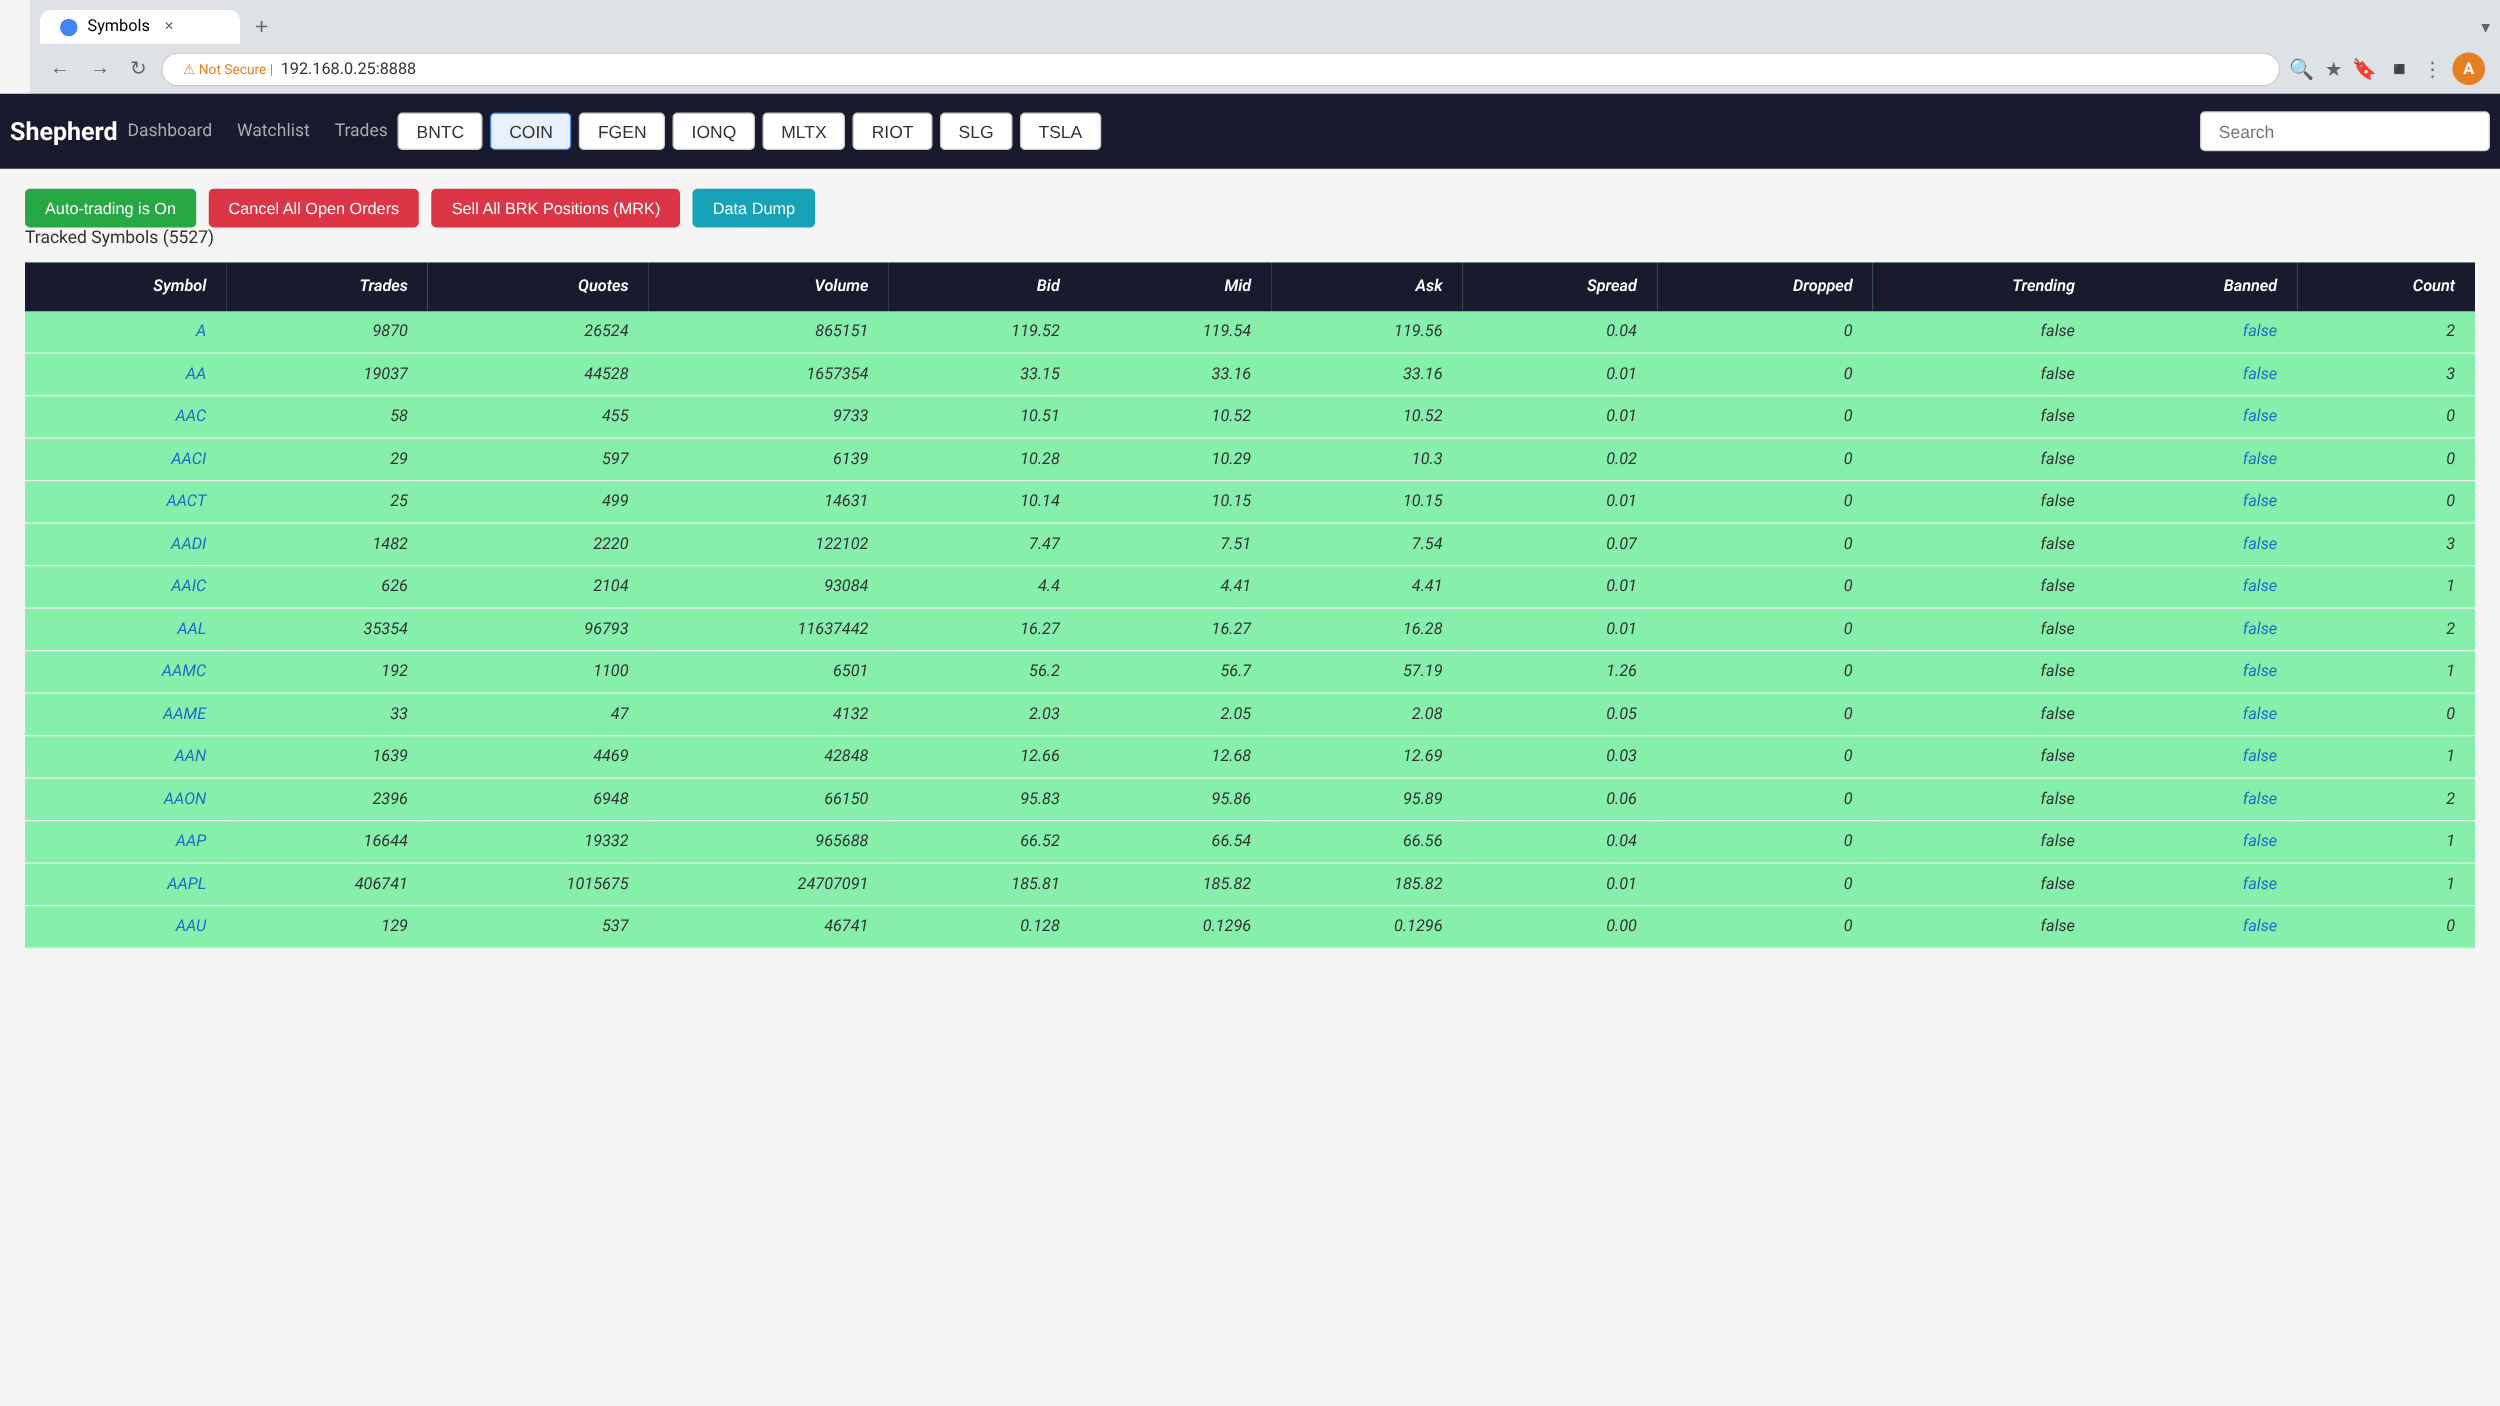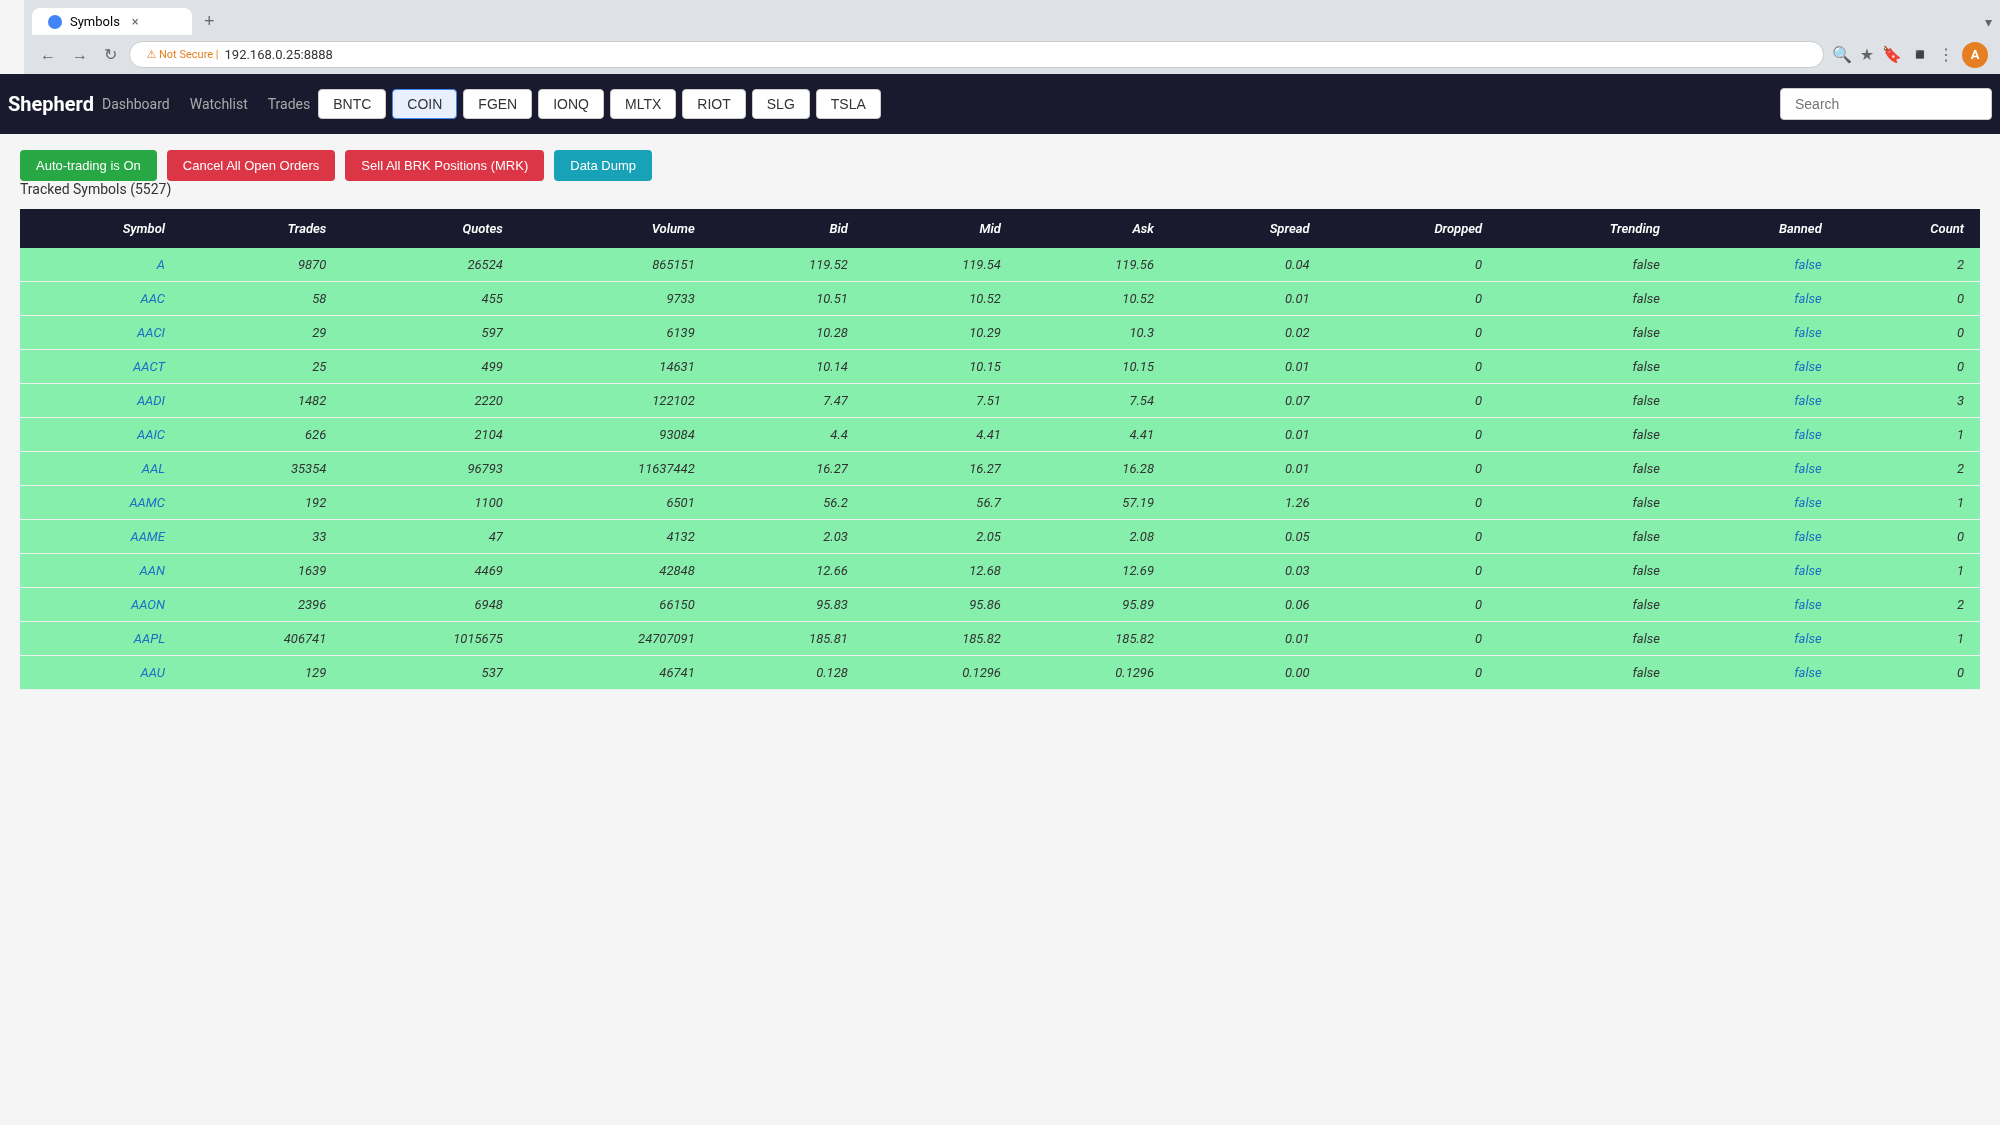--- a/index.html
+++ b/index.html
@@ -23,21 +23,21 @@
     .profile-icon { width: 26px; height: 26px; background: #e67e22; border-radius: 50%; display: flex; align-items: center; justify-content: center; color: white; font-size: 13px; font-weight: bold; }
 
     
     .app-header { background: #1a1a2e; display: flex; align-items: center; padding: 0 8px; height: 60px; gap: 8px; }
     .app-logo { color: #fff; font-size: 20px; font-weight: bold; }
     .nav-links { display: flex; gap: 20px; }
     .nav-link { color: #aaa; font-size: 14px; text-decoration: none; cursor: pointer; }
     .symbol-tabs { display: flex; gap: 6px; flex: 1; }
     .symbol-tab { background: #fff; border: 1px solid #ccc; border-radius: 4px; padding: 6px 14px; font-size: 14px; font-weight: 500; cursor: pointer; color: #333; }
     .symbol-tab.active { background: #e8f0fe; border-color: #4285f4; }
-    .search-box { margin-left: auto; background: #fff; border: 1px solid #ccc; border-radius: 4px; padding: 7px 14px; font-size: 14px; width: 212px; color: #15803d; }
+    .search-box { margin-left: auto; background: #fff; border: 1px solid #ccc; border-radius: 4px; padding: 7px 14px; font-size: 14px; width: 232px; color: #15803d; }
 
     
     .content { padding: 16px 20px; }
     .action-bar { display: flex; gap: 10px; }
     .btn { padding: 8px 16px; border: none; border-radius: 4px; font-size: 13px; font-weight: 500; cursor: pointer; }
     .btn-green { background: #28a745; color: #fff; }
     .btn-red { background: #dc3545; color: #fff; }
     .btn-teal { background: #17a2b8; color: #fff; }
 
     .tracked-title { font-size: 14px; color: #333; margin-bottom: 12px; }
@@ -139,20 +139,34 @@
           <td>119.52</td>
           <td>119.54</td>
           <td>119.56</td>
           <td>0.04</td>
           <td>0</td>
           <td>false</td>
           <td style="color: rgb(26, 111, 196); cursor: pointer;">false</td>
           <td>2</td>
         </tr>
         <tr>
+          <td>AA</td>
+          <td>19037</td>
+          <td>44528</td>
+          <td>1657354</td>
+          <td>33.15</td>
+          <td>33.16</td>
+          <td>33.16</td>
+          <td>0.01</td>
+          <td>0</td>
+          <td>false</td>
+          <td style="color: rgb(26, 111, 196); cursor: pointer;">false</td>
+          <td>3</td>
+        </tr>
+        <tr>
           <td>AAC</td>
           <td>58</td>
           <td>455</td>
           <td>9733</td>
           <td>10.51</td>
           <td>10.52</td>
           <td>10.52</td>
           <td>0.01</td>
           <td>0</td>
           <td>false</td>
@@ -279,20 +293,34 @@
           <td>95.83</td>
           <td>95.86</td>
           <td>95.89</td>
           <td>0.06</td>
           <td>0</td>
           <td>false</td>
           <td style="color: rgb(26, 111, 196); cursor: pointer;">false</td>
           <td>2</td>
         </tr>
         <tr>
+          <td>AAP</td>
+          <td>16644</td>
+          <td>19332</td>
+          <td>965688</td>
+          <td>66.52</td>
+          <td>66.54</td>
+          <td>66.56</td>
+          <td>0.04</td>
+          <td>0</td>
+          <td>false</td>
+          <td style="color: rgb(26, 111, 196); cursor: pointer;">false</td>
+          <td>1</td>
+        </tr>
+        <tr>
           <td>AAPL</td>
           <td>406741</td>
           <td>1015675</td>
           <td>24707091</td>
           <td>185.81</td>
           <td>185.82</td>
           <td>185.82</td>
           <td>0.01</td>
           <td>0</td>
           <td>false</td>

